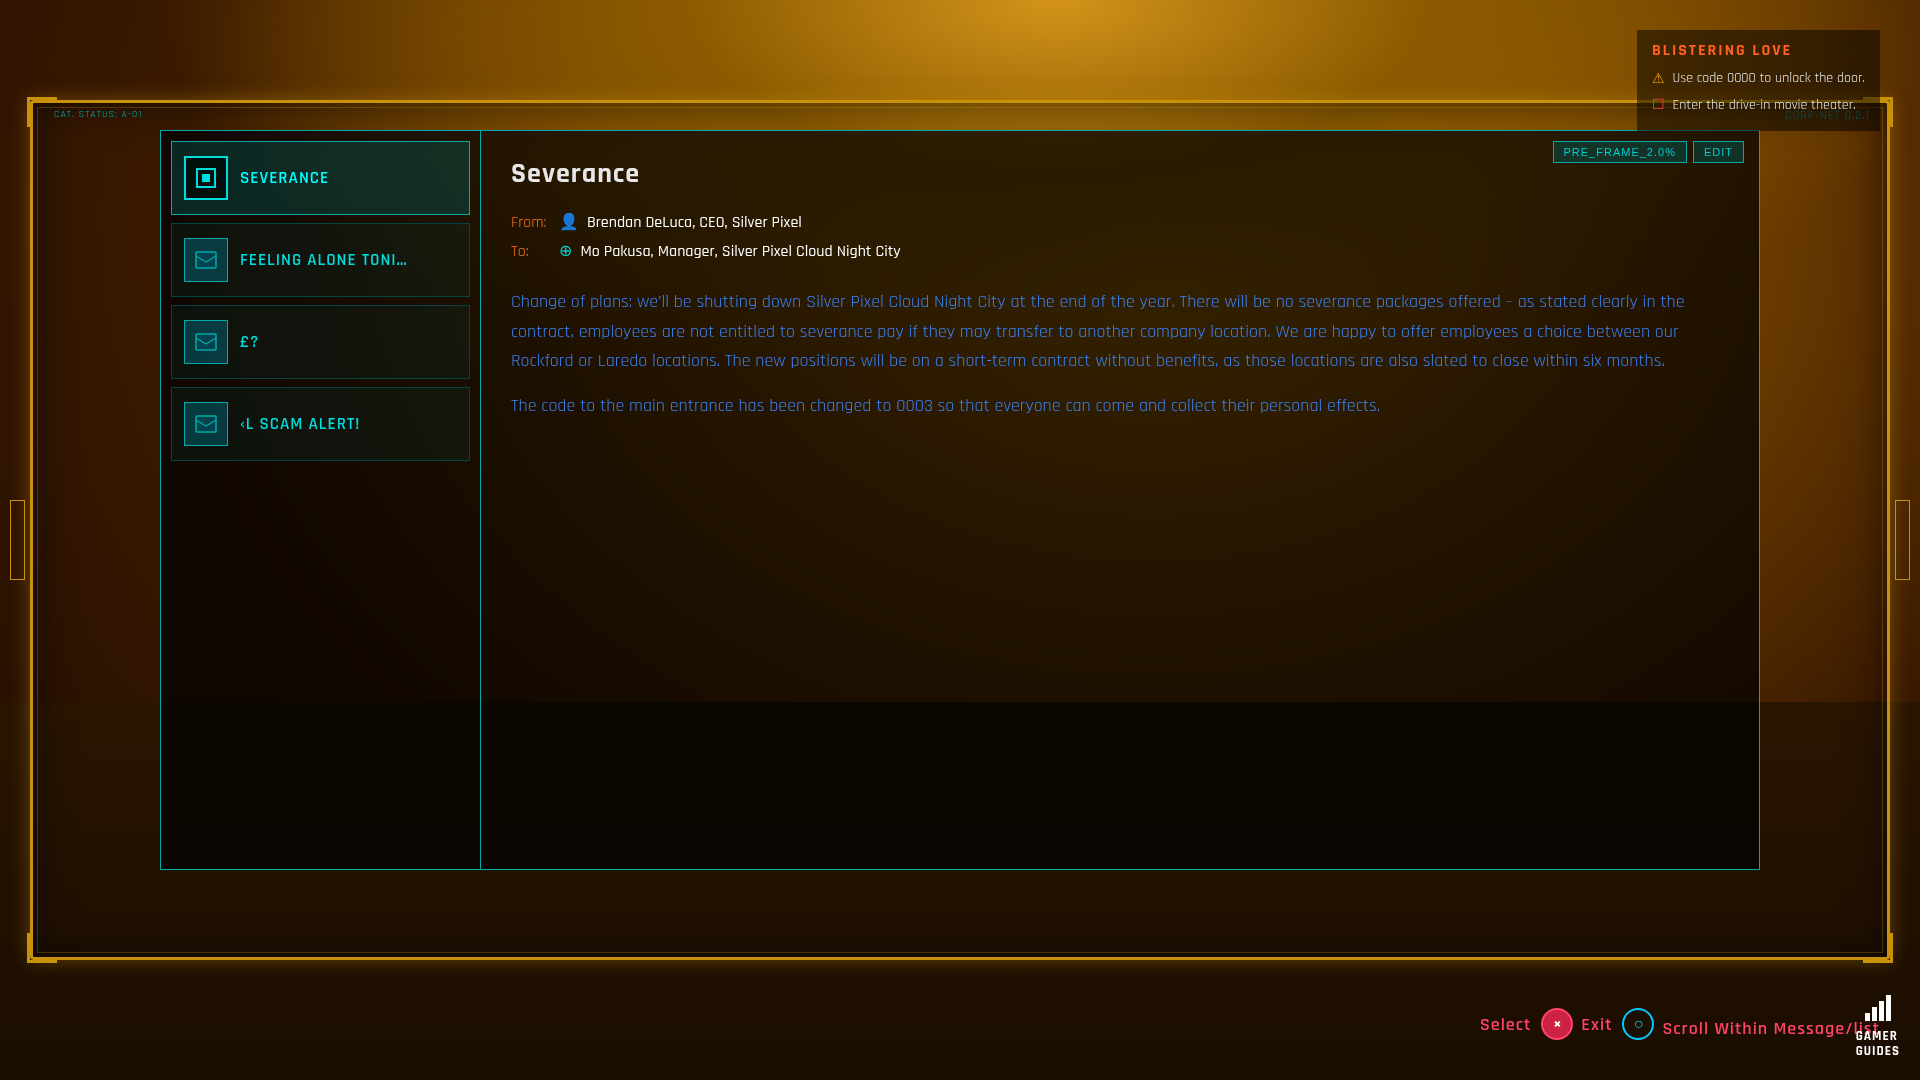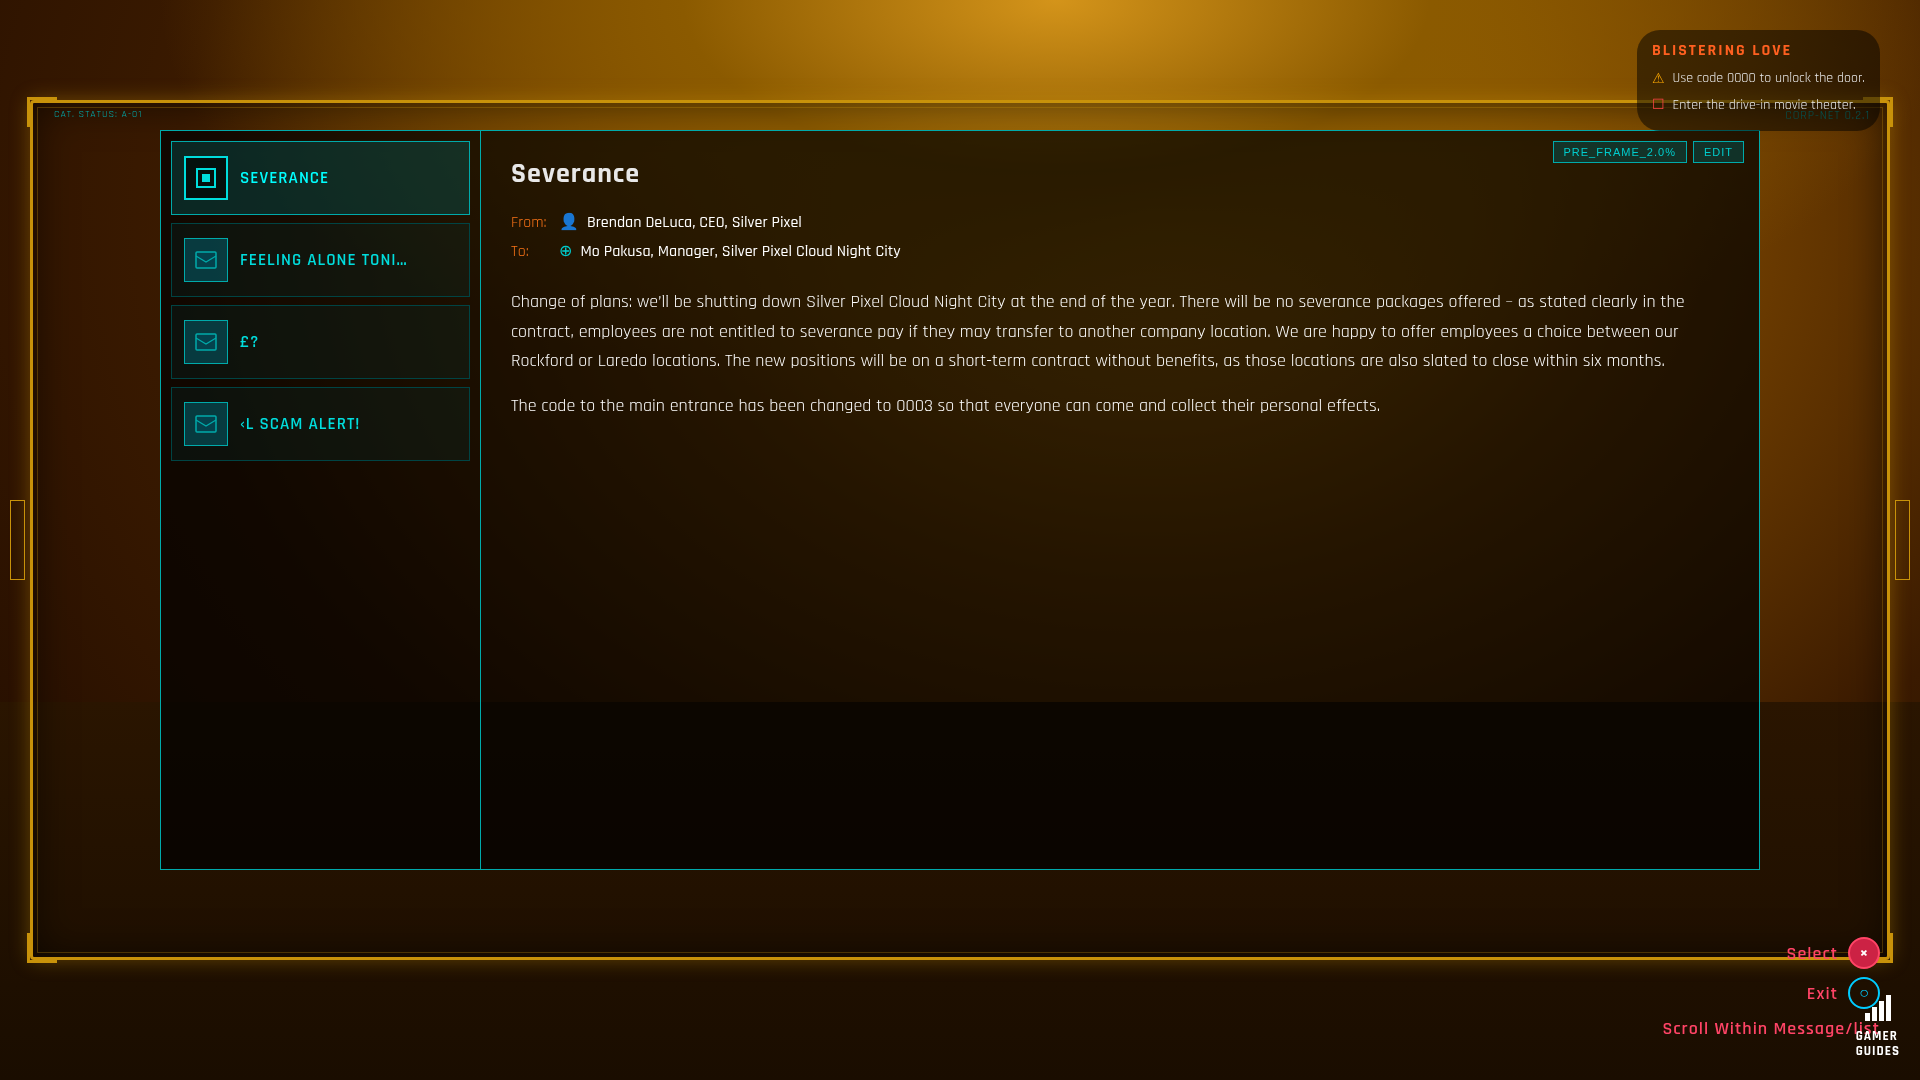--- a/index.html
+++ b/index.html
@@ -271,40 +271,39 @@
       font-size: 16px;
     }
 
     .meta-value {
       color: #ffffff;
       font-size: 16px;
       font-weight: 500;
     }
 
     .message-body {
-      color: #ffffff;
+      color: #3b82f6;
       font-size: 18px;
       line-height: 1.65;
       font-weight: 400;
     }
 
     .message-body p {
       margin-bottom: 15px;
     }
 
     
     .quest-tracker {
       position: absolute;
       top: 30px;
       right: 40px;
       z-index: 20;
       background: rgba(0, 0, 0, 0.5);
       padding: 10px 15px;
       max-width: 300px;
-      border-radius: 23px;
     }
 
     .quest-title {
       color: #ff6020;
       font-size: 16px;
       font-weight: 700;
       letter-spacing: 2px;
       text-transform: uppercase;
       margin-bottom: 8px;
     }
@@ -331,21 +330,21 @@
       font-size: 14px;
     }
 
     
     .bottom-right-controls {
       position: absolute;
       bottom: 40px;
       right: 40px;
       z-index: 20;
       display: flex;
-      flex-direction: column;
+      flex-direction: row;
       gap: 8px;
       align-items: flex-end;
     }
 
     .control-row {
       display: flex;
       align-items: center;
       gap: 10px;
     }
 

